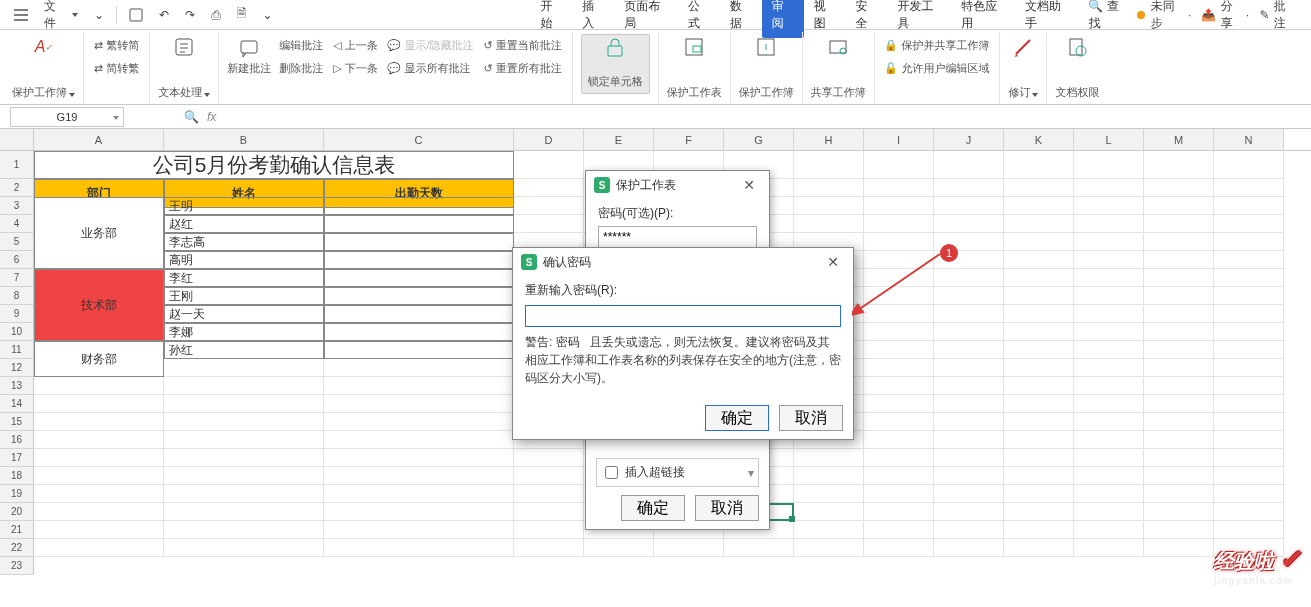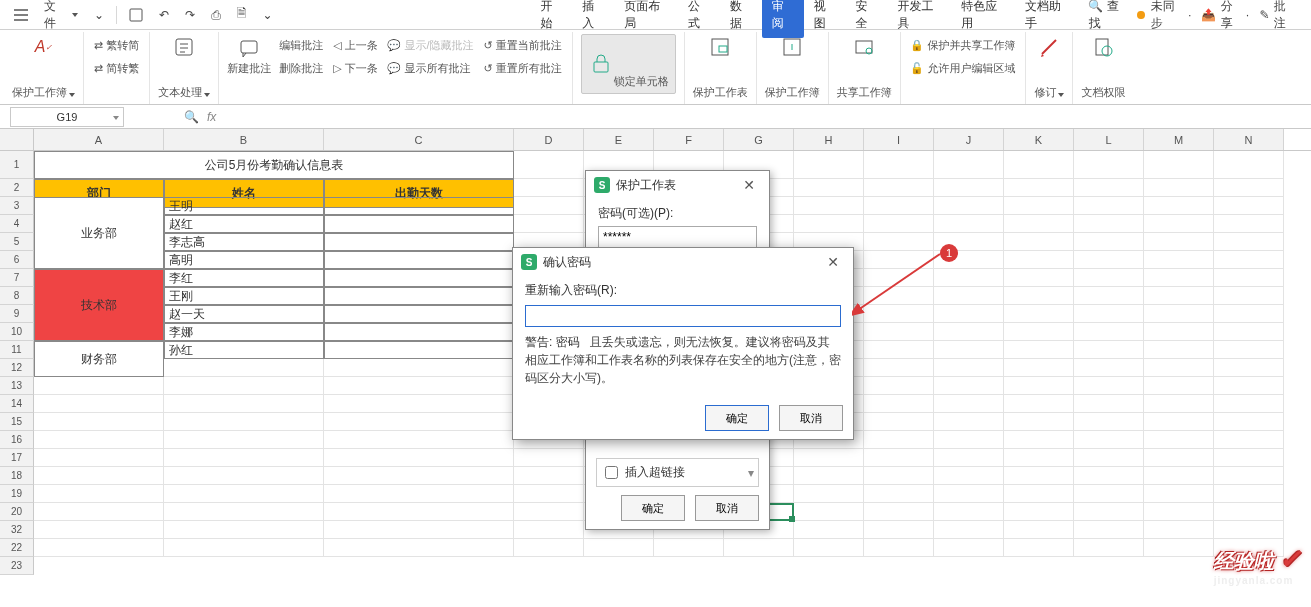--- a/index.html
+++ b/index.html
@@ -45,37 +45,37 @@
   .rh { height:18px; border-bottom:1px solid #d4d4d4; border-right:1px solid #c9c9c9; background:#f2f2f2; display:flex; align-items:center; justify-content:center; font-size:10px; color:#555;}
   .cells { position:relative;}
   .crow { display:flex; height:18px;}
   .cell { border-right:1px solid #e3e3e3; border-bottom:1px solid #e3e3e3; font-size:12px; display:flex; align-items:center; padding:0 4px; overflow:hidden; white-space:nowrap;}
   
   
   .wA{width:130px;} .wB{width:160px;} .wC{width:190px;} .wD{width:70px;}
   .wRest{width:70px;}
   
   
-  .title-cell { height:28px !important; font-size:12px; font-weight:400; justify-content:center; border:1px solid #888 !important; border-top:1px solid #888 !important; }
+  .title-cell { height:28px !important; font-size:21px; font-weight:400; justify-content:center; border:1px solid #888 !important; border-top:1px solid #888 !important; }
   .hdr-cell { background:#ffc000; font-weight:700; justify-content:center; border:1px solid #888 !important; height:29px;}
   .data-cell { border:1px solid #888 !important;}
   
   
   .sel { position:absolute; border:2px solid #2b8e5d; pointer-events:none;}
   .sel::after { content:""; position:absolute; right:-3px; bottom:-3px; width:6px; height:6px; background:#2b8e5d;}
   
   
   .dlg { position:absolute; background:#fff; border:1px solid #888; box-shadow:2px 2px 8px rgba(0,0,0,0.3); font-size:12px;}
   .dlg-title { height:28px; display:flex; align-items:center; padding:0 8px; gap:6px; color:#333;}
   .dlg-title .logo { width:16px; height:16px; background:#2eaa6a; border-radius:3px; display:flex; align-items:center; justify-content:center; color:#fff; font-size:10px; font-weight:bold;}
   .dlg-title .x { margin-left:auto; width:24px; height:24px; display:flex; align-items:center; justify-content:center; color:#555; font-size:14px;}
   .dlg-body { padding:6px 12px 10px 12px; }
   .dlg input[type=text], .dlg input[type=password] { width:100%; height:22px; border:1px solid #aaa; padding:0 4px; font-size:12px;}
   .dlg .btnrow { display:flex; justify-content:flex-end; gap:10px; padding:8px 10px;}
-  .dlg button { width:64px; height:26px; border:1px solid #999; background:#f5f5f5; font-size:11px;}
+  .dlg button { width:64px; height:26px; border:1px solid #999; background:#f5f5f5; font-size:16px;}
   .blue-frame { border:1px solid #2b6cd0 !important;}
   .warn { color:#444; line-height:1.5; margin-top:6px;}
   
   
   .arrow-svg { position:absolute; pointer-events:none;}
   .num-badge { position:absolute; width:18px; height:18px; background:#d93a3a; border-radius:50%; color:#fff; font-size:11px; display:flex; align-items:center; justify-content:center;}
   
   
   .wm { position:absolute; right:10px; bottom:21px; font-size:20px; font-weight:700; color:#fff; text-shadow:0 0 4px #c33,1px 1px 0 #a22,-1px -1px 0 #a22; font-style:italic; display:flex; align-items:center; gap:4px;}
   .wm small { font-size:10px; font-style:normal; color:#eee; text-shadow:none; letter-spacing:1px; display:block;}
@@ -178,21 +178,21 @@
         <div class="rsmall" style="color:#bbb">💬 <span>显示/隐藏批注</span></div>
         <div class="rsmall">💬 <span>显示所有批注</span></div>
       </div>
       <div class="rcol" style="color:#bbb">
         <div class="rsmall">↺ <span>重置当前批注</span></div>
         <div class="rsmall">↺ <span>重置所有批注</span></div>
       </div>
     </div>
   </div>
   <div class="rgroup">
-    <div class="ribbon-btn-active" style="display:flex;flex-direction:row;align-items:center;height:60px;justify-content:center">
+    <div class="ribbon-btn-active" style="display:flex;flex-direction:column;align-items:center;height:60px;justify-content:center">
       <div class="ricon">
           <svg width="22" height="22">
             <rect x="4" y="9" width="14" height="10" rx="1" fill="none" stroke="#2a8"></rect>
             <path d="M7 9V6a4 4 0 018 0v3" fill="none" stroke="#2a8"></path>
           </svg>
         </div>
       <div class="rlabel">锁定单元格</div>
     </div>
   </div>
   <div class="rgroup">
@@ -294,21 +294,21 @@
       <div class="rh">11</div>
       <div class="rh">12</div>
       <div class="rh">13</div>
       <div class="rh">14</div>
       <div class="rh">15</div>
       <div class="rh">16</div>
       <div class="rh">17</div>
       <div class="rh">18</div>
       <div class="rh">19</div>
       <div class="rh">20</div>
-      <div class="rh">32</div>
+      <div class="rh">21</div>
       <div class="rh">22</div>
       <div class="rh">23</div>
     </div>
     <div class="cells">
 
       <div class="crow" style="height:28px">
         <div class="cell title-cell" style="width:480px">公司5月份考勤确认信息表</div>
         <div class="cell wD"></div>
           <div class="cell wRest"></div>
           <div class="cell wRest"></div>

